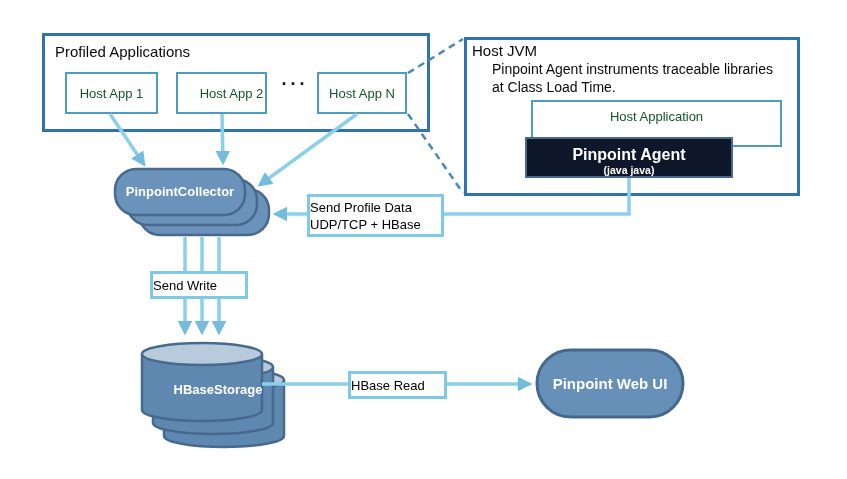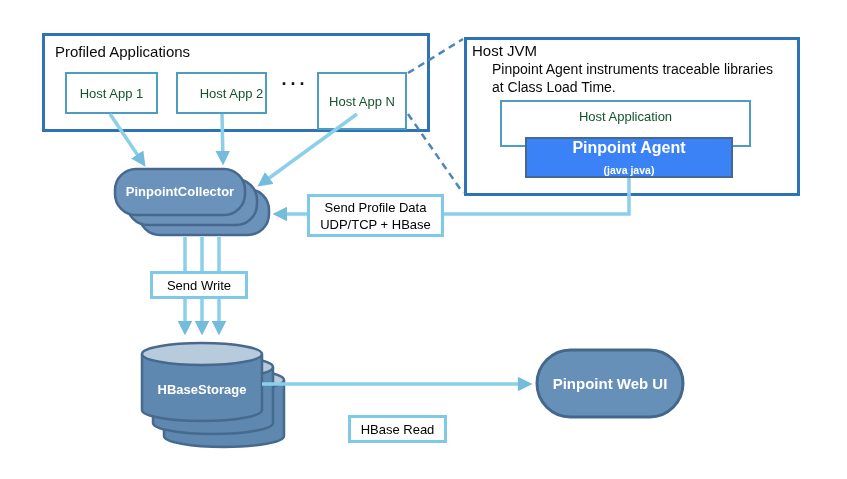--- a/index.html
+++ b/index.html
@@ -13,30 +13,30 @@
   .box-title{font-size:15px;color:#0a0a0a;white-space:nowrap;}
   .jvm-desc{font-size:14px;line-height:18px;color:#0a0a0a;}
   
   .box-app{
     border:2px solid #4E9CC2;background:#fff;box-sizing:border-box;
     display:flex;align-items:center;justify-content:center;
     font-size:13px;color:#14532d;white-space:nowrap;
   }
   
   .node-agent{
-    background:#3b82f6;border:2px solid #47698D;box-sizing:border-box;
-    display:flex;flex-direction:column;align-items:center;justify-content:space-between;
+    background:#0f172a;border:2px solid #47698D;box-sizing:border-box;
+    display:flex;flex-direction:column;align-items:center;justify-content:flex-end;
     color:#fff;text-align:center;
   }
   .node-agent .big{font-size:16px;font-weight:bold;line-height:18px;}
   .node-agent .small{font-size:10.5px;font-weight:bold;line-height:12px;}
   
   .label-box{
     background:#fff;border:3px solid #7EC9E7;box-sizing:border-box;
-    display:flex;flex-direction:column;align-items:center;justify-content:center;
+    display:flex;flex-direction:column;align-items:flex-start;justify-content:center;
     font-size:13px;color:#000;line-height:17px;white-space:nowrap;z-index:3;
   }
   
   .shape-label{
     display:flex;align-items:center;justify-content:center;
     color:#fff;font-weight:bold;text-align:center;z-index:3;line-height:16px;
   }
   .dots{font-size:18px;font-weight:bold;letter-spacing:3px;color:#111;}
   .svg-layer{position:absolute;left:0;top:0;z-index:2;}
   .z1{z-index:1;}
@@ -49,32 +49,32 @@
   <div class="abs box-outer z1" style="left:42px;top:33px;width:388px;height:99px;"></div>
   <div class="abs box-title z1" style="left:55px;top:43px;">Profiled Applications</div>
 
   <div class="abs box-app z1" style="left:65px;top:72px;width:93px;height:42px;">
     <span>Host App 1</span>
   </div>
   <div class="abs box-app z1" style="left:176px;top:72px;width:91px;height:42px;padding-left:20px;">
     <span>Host App 2</span>
   </div>
   <div class="abs dots z1" style="left:274px;top:74px;width:42px;text-align:center;">···</div>
-  <div class="abs box-app z1" style="left:317px;top:72px;width:90px;height:58px;">
+  <div class="abs box-app z1" style="left:317px;top:72px;width:90px;height:42px;">
     <span>Host App N</span>
   </div>
 
   <div class="abs box-outer z1" style="left:464px;top:37px;width:336px;height:159px;"></div>
   <div class="abs box-title z1" style="left:472px;top:42px;">Host JVM</div>
   <div class="abs jvm-desc z1" style="left:492px;top:60px;width:300px;">
     <div>Pinpoint Agent instruments traceable libraries</div>
     <div>at Class Load Time.</div>
   </div>
 
-  <div class="abs box-app z1" style="left:500px;top:100px;width:251px;height:47px;align-items:flex-start;">
+  <div class="abs box-app z1" style="left:531px;top:100px;width:251px;height:47px;align-items:flex-start;">
     <span style="margin-top:7px;">Host Application</span>
   </div>
 
   <div class="abs node-agent z1" style="left:525px;top:137px;width:208px;height:41px;">
     <span class="big">Pinpoint Agent</span>
     <span class="small">(java java)</span>
   </div>
 
   <svg class="svg-layer" width="847" height="479" viewBox="0 0 847 479">
     <defs>
@@ -130,26 +130,26 @@
 
   <div class="abs label-box" style="left:307px;top:194px;width:137px;height:43px;">
     <span>Send Profile Data</span>
     <span>UDP/TCP + HBase</span>
   </div>
 
   <div class="abs label-box" style="left:150px;top:271px;width:98px;height:28px;">
     <span>Send Write</span>
   </div>
 
-  <div class="abs shape-label" style="left:142px;top:368px;width:120px;height:44px;font-size:13px;">
+  <div class="abs shape-label" style="left:142px;top:368px;width:120px;height:44px;font-size:13px;padding-left:16px;">
     <span>HBase</span>
     <span>Storage</span>
   </div>
 
-  <div class="abs label-box" style="left:348px;top:371px;width:99px;height:28px;margin-top:44px;">
+  <div class="abs label-box" style="left:348px;top:371px;width:99px;height:28px;">
     <span>HBase Read</span>
   </div>
 
   <div class="abs shape-label" style="left:537px;top:350px;width:146px;height:67px;font-size:15px;">
     <span>Pinpoint Web UI</span>
   </div>
 
 </div>
 
 </body></html>

